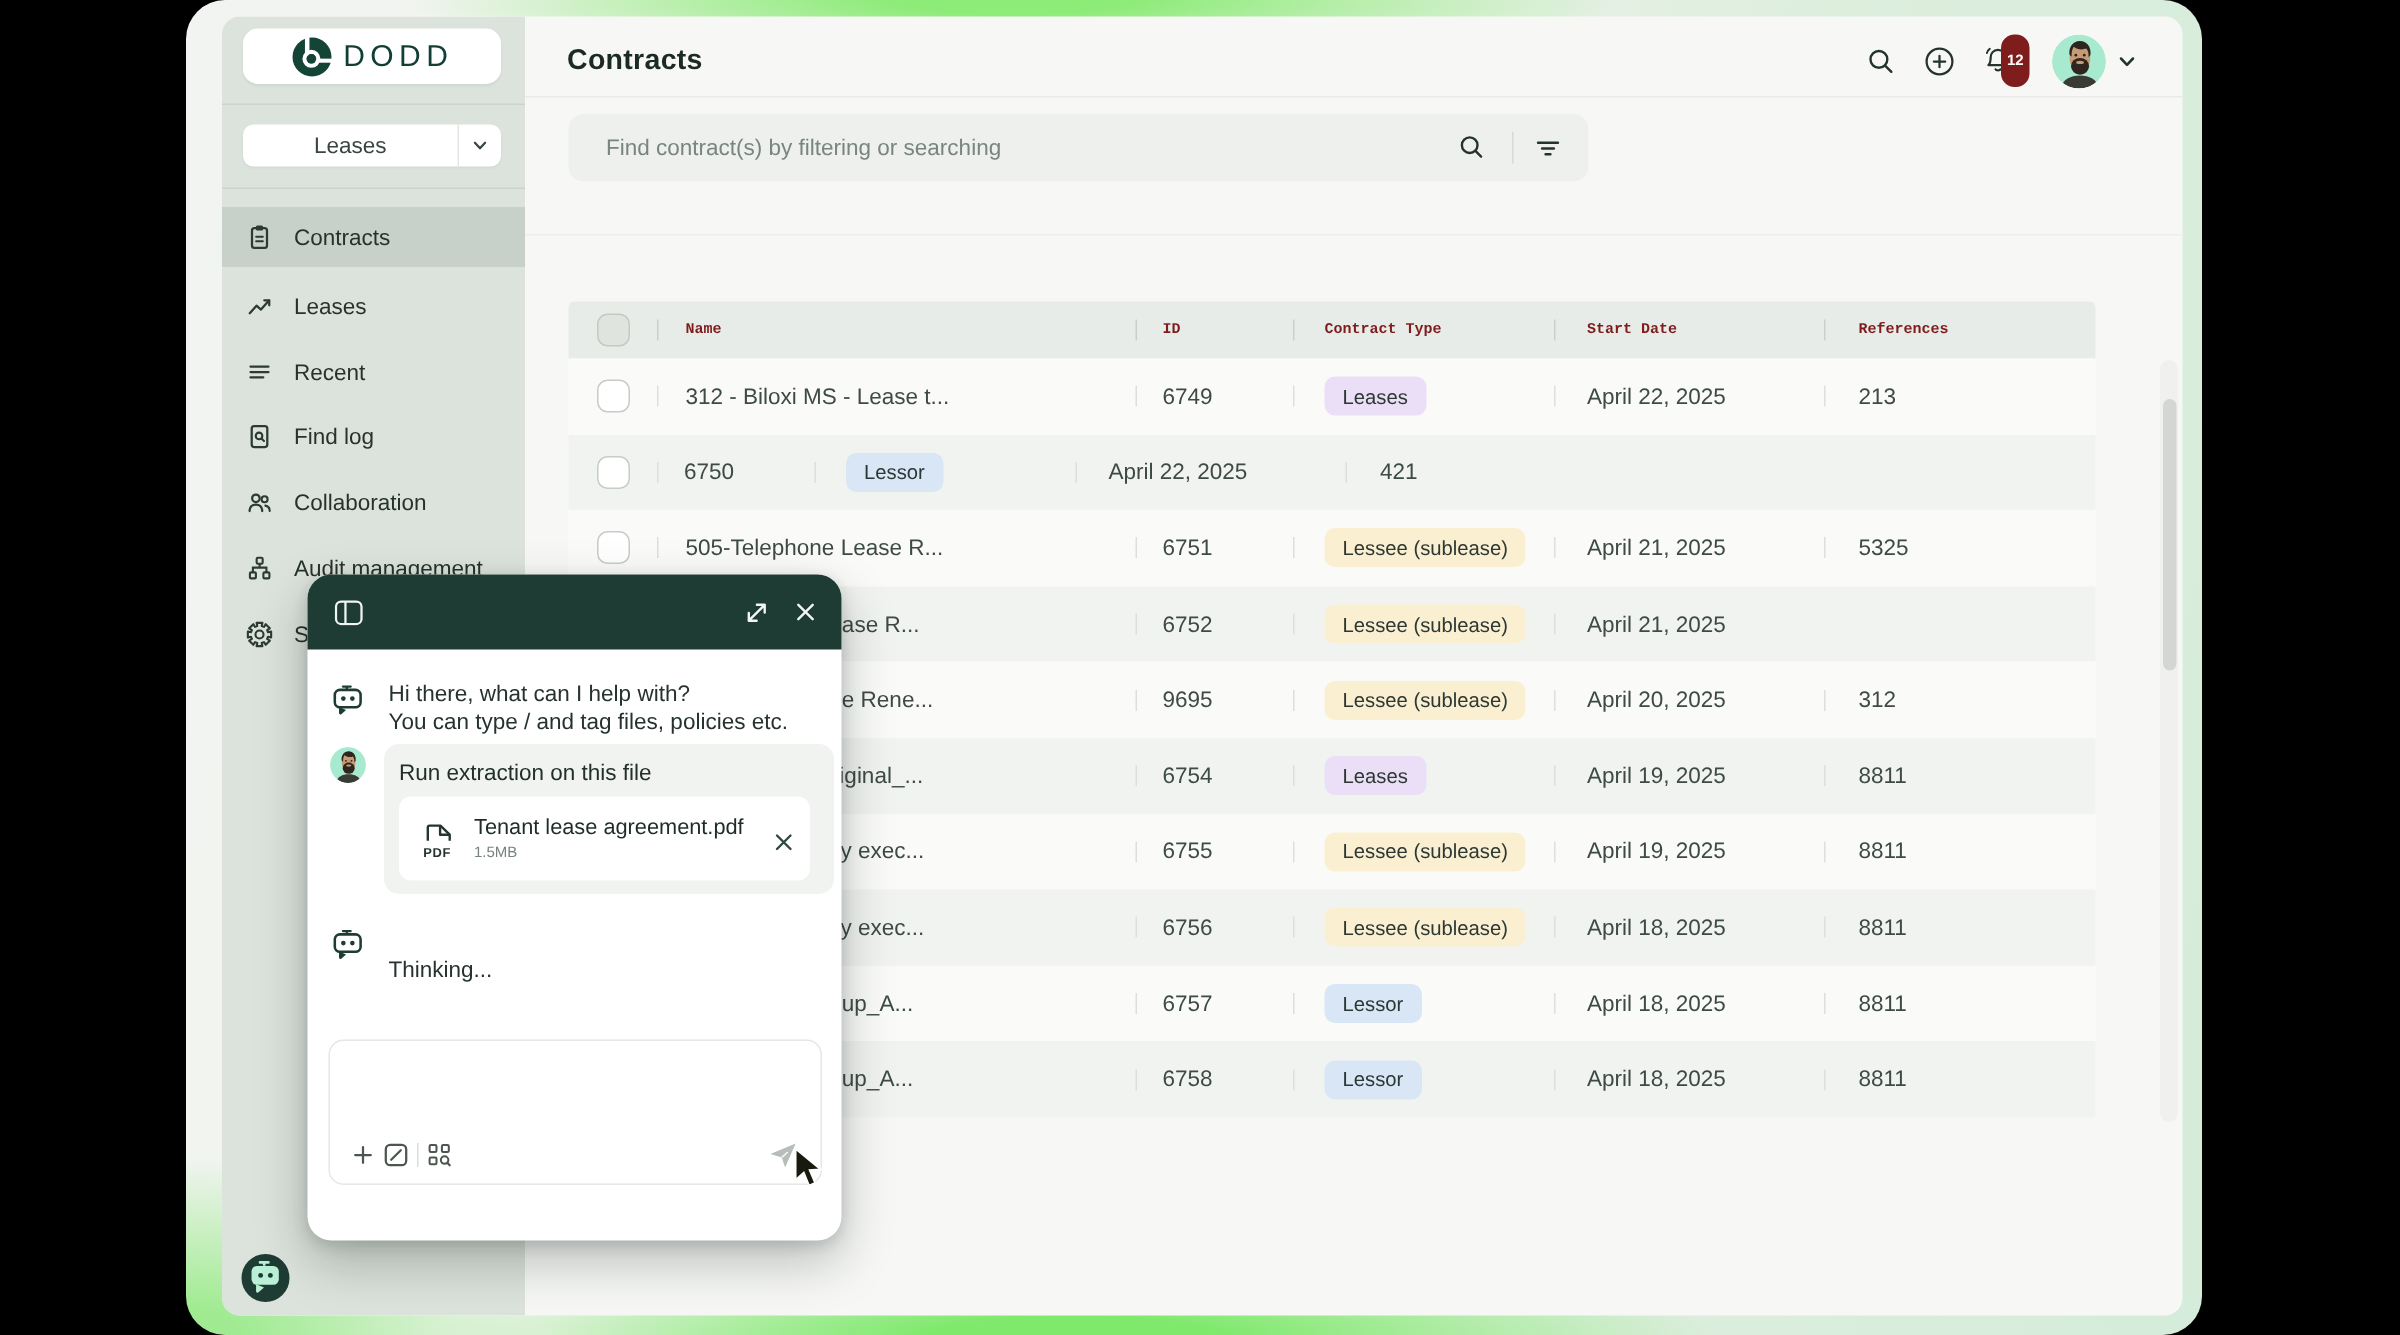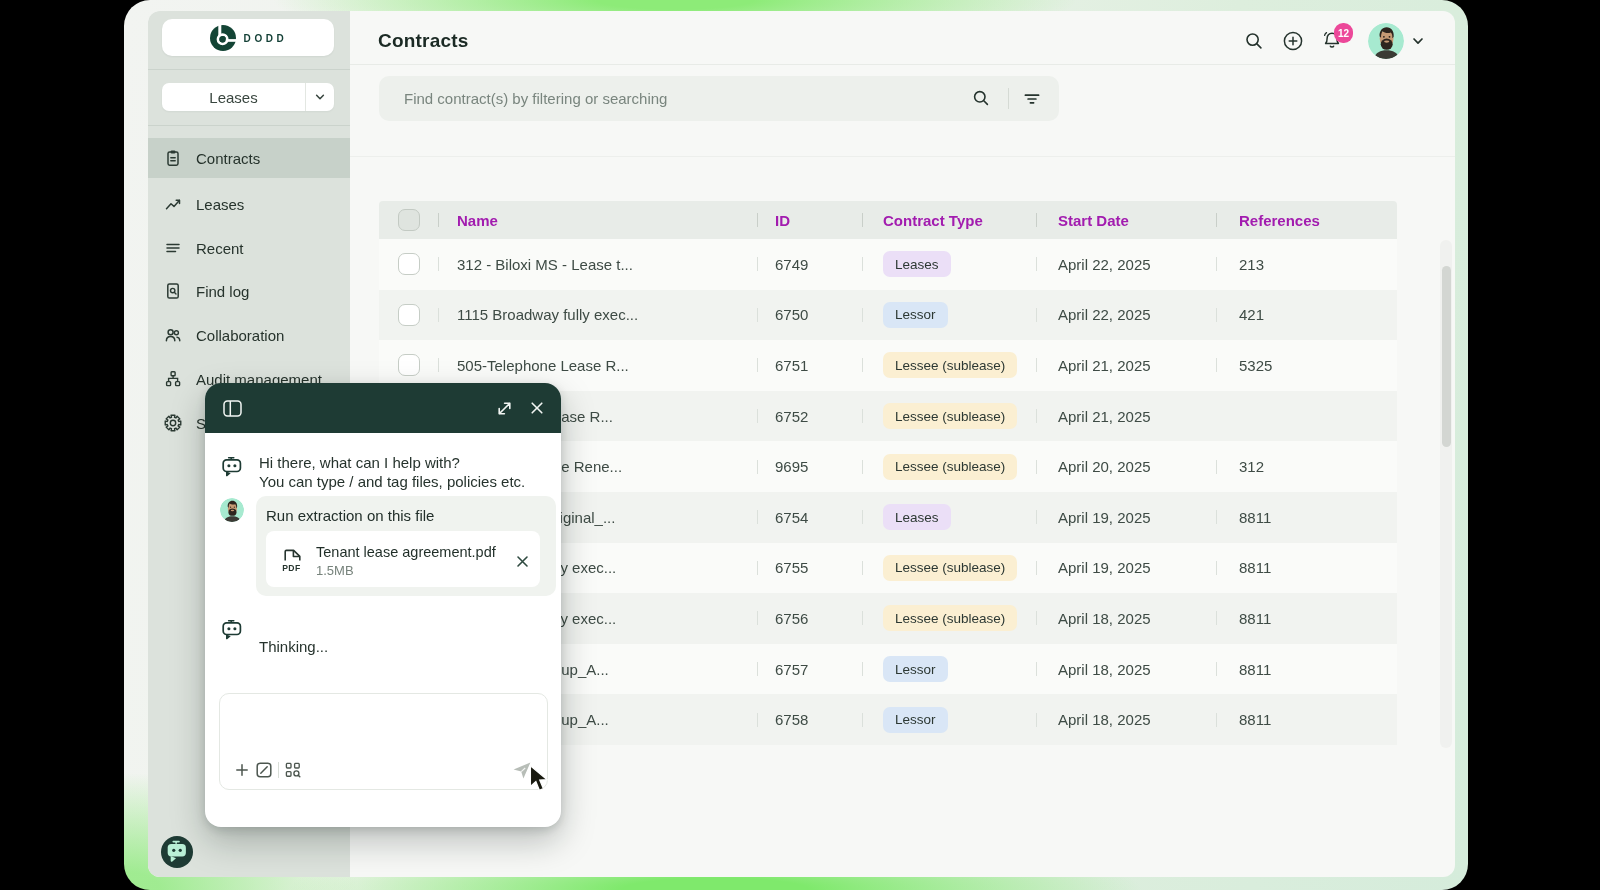--- a/index.html
+++ b/index.html
@@ -18,56 +18,56 @@
   }
 
   
   .window { position:absolute; left:148px; top:11px; width:1307px; height:866px; border-radius:12px;
     background:#f7f8f6; overflow:hidden; }
 
   
   .sidebar { position:absolute; left:0; top:0; width:202px; height:100%; background:#dce2dc; border-radius:10px 0 0 10px; }
   .logo-card { position:absolute; left:14px; top:8px; width:172px; height:37px; background:#fff; border-radius:10px;
      display:flex; align-items:center; justify-content:center; gap:7px; box-shadow:0 1px 2px rgba(20,40,30,.06); }
-  .logo-text { font-size:10px; font-weight:700; letter-spacing:3.6px; color:#123f35; padding-top:1px; }
+  .logo-text { font-size:20px; font-weight:400; letter-spacing:3.6px; color:#123f35; padding-top:1px; }
   .sb-div { position:absolute; left:0; width:100%; height:1px; background:#cbd3cc; }
   .ws-btn { position:absolute; left:14px; top:72px; width:172px; height:28px; background:#fff; border-radius:7px;
      box-shadow:0 1px 2px rgba(20,40,30,.05); display:flex; align-items:center; }
   .ws-label { width:143px; text-align:center; font-size:15px; color:#39463f; }
   .ws-chev { width:29px; height:100%; border-left:1px solid #e3e7e2; display:flex; align-items:center; justify-content:center; }
   .nav-item { position:absolute; left:0; width:100%; height:40px; display:flex; align-items:center; padding-left:15px; gap:13px; cursor:pointer; }
   .nav-item.active { background:#c7d1c9; }
   .nav-ic { width:20px; height:20px; display:flex; }
   .nav-label { font-size:15px; color:#26332c; white-space:nowrap; }
 
   
   .main { position:absolute; left:202px; top:0; width:1105px; height:100%; }
   .titlebar { position:absolute; left:0; top:0; width:100%; height:53px; }
   .page-title { position:absolute; left:28px; top:30px; transform:translateY(-50%); font-size:19px; font-weight:700; color:#1b2a24; letter-spacing:.2px; }
   .tb-icons { position:absolute; right:0; top:0; height:60px; display:flex; align-items:center; }
   .tb-btn { width:39px; display:flex; justify-content:center; align-items:center; cursor:pointer; }
   .bell-wrap { position:relative; }
-  .nbadge { position:absolute; left:22px; top:-6px; min-width:18px; height:20px; border-radius:9px; background:#ec4899;
+  .nbadge { position:absolute; left:22px; top:-6px; min-width:18px; height:35px; border-radius:9px; background:#7f1d1d;
      color:#fff; font-size:10px; font-weight:700; display:flex; align-items:center; justify-content:center; padding:0 4px; }
   .avatar-wrap { margin-left:17px; width:36px; height:36px; border-radius:50%; overflow:hidden; cursor:pointer; }
   .tb-chev { width:28px; display:flex; justify-content:center; align-items:center; cursor:pointer; margin-right:23px; }
   .title-div { position:absolute; left:0; top:53px; width:100%; height:1px; background:#e8ebe7; }
 
   .searchbar { position:absolute; left:29px; top:65px; width:680px; height:45px; background:#edf0ec; border-radius:10px;
      display:flex; align-items:center; }
   .search-ph { position:absolute; left:25px; font-size:15px; color:#79857e; }
   .sb-ic1 { position:absolute; left:592px; top:12px; }
   .sb-sep { position:absolute; left:629px; top:12px; width:1px; height:21px; background:#d5dad4; }
   .sb-ic2 { position:absolute; left:643px; top:13px; }
   .section-line { position:absolute; left:0; top:145px; width:100%; height:1px; background:#edefec; }
 
   
   .table { position:absolute; left:29px; top:190px; width:1018px; }
   .thead { height:38px; background:#e8ece8; border-radius:4px 4px 0 0; display:flex; position:relative; }
-  .thead .cell { font-size:15px; font-weight:700; color:#a21caf; }
+  .thead .cell { font-size:10px; font-weight:700; color:#7f1d1d;font-family:Liberation Mono, monospace; }
   .trow { height:50.6px; display:flex; position:relative; }
   .row-a { background:#fafbf9; }
   .row-b { background:#f1f3f0; }
   .cell { display:flex; align-items:center; position:relative; font-size:15px; color:#3e4b45; }
   .c-cb { width:59px; justify-content:center; }
   .c-name { width:319px; padding-left:19px; }
   .c-id { width:105px; padding-left:18px; }
   .c-type { width:174px; padding-left:21px; }
   .c-start { width:180px; padding-left:22px; }
   .c-refs { width:181px; padding-left:23px; }
@@ -97,21 +97,21 @@
   .bot-hello { top:21px; }
   .bot-hello .bot-ic { margin-top:1px; }
   .msg-text { margin-left:15px; font-size:15px; color:#26332d; line-height:18.5px; }
   .user-row { top:63px; }
   .user-av { width:24px; height:24px; border-radius:50%; overflow:hidden; flex:0 0 24px; margin-top:2px; }
   .user-bubble { margin-left:12px; width:300px; background:#f0f3ef; border-radius:10px; padding:11px 16px 9px 10px; }
   .ub-text { font-size:15px; color:#222f2a; }
   .attach-card { margin-top:7px; width:274px; height:56px; background:#fff; border-radius:8px; position:relative; }
   .ac-pdf { position:absolute; left:15px; top:17px; }
   .ac-name { position:absolute; left:50px; top:13px; font-size:14.5px; color:#1f2d27; white-space:nowrap; }
-  .ac-size { position:absolute; left:50px; top:32px; font-size:13px; color:#77837c; }
+  .ac-size { position:absolute; left:50px; top:32px; font-size:10px; color:#77837c; }
   .ac-x { position:absolute; right:10px; top:23px; cursor:pointer; display:flex; }
   .think-row { top:185px; }
   .think-row .msg-text { margin-top:20px; }
   .chat-input { position:absolute; left:14px; top:260px; width:329px; height:97px; border:1px solid #e4e8e3; border-radius:10px; background:#fff; }
   .ci-icons { position:absolute; left:14px; bottom:10px; display:flex; align-items:center; gap:5px; }
   .ci-sep { width:1px; height:16px; background:#d9ded8; }
   .ci-send { position:absolute; right:14px; bottom:8px; cursor:pointer; display:flex; }
 
   .launcher { position:absolute; left:161px; top:836px; width:32px; height:32px; border-radius:50%; background:#1e3b34;
      display:flex; align-items:center; justify-content:center; cursor:pointer; }
@@ -328,24 +328,20 @@
               <span class="txt">April 22, 2025</span>
             </div>
         <div class="cell c-refs">
               <span class="tick"></span>
               <span class="txt">213</span>
             </div>
       </div>
       <div class="trow row-b">
         <div class="cell c-cb">
               <span class="cb"></span>
-            </div>
-        <div class="cell c-name">
-              <span class="tick"></span>
-              <span class="txt">1115 Broadway fully exec...</span>
             </div>
         <div class="cell c-id">
               <span class="tick"></span>
               <span class="txt">6750</span>
             </div>
         <div class="cell c-type">
               <span class="tick"></span>
               <span class="badge badge-blue">Lessor</span>
             </div>
         <div class="cell c-start">

